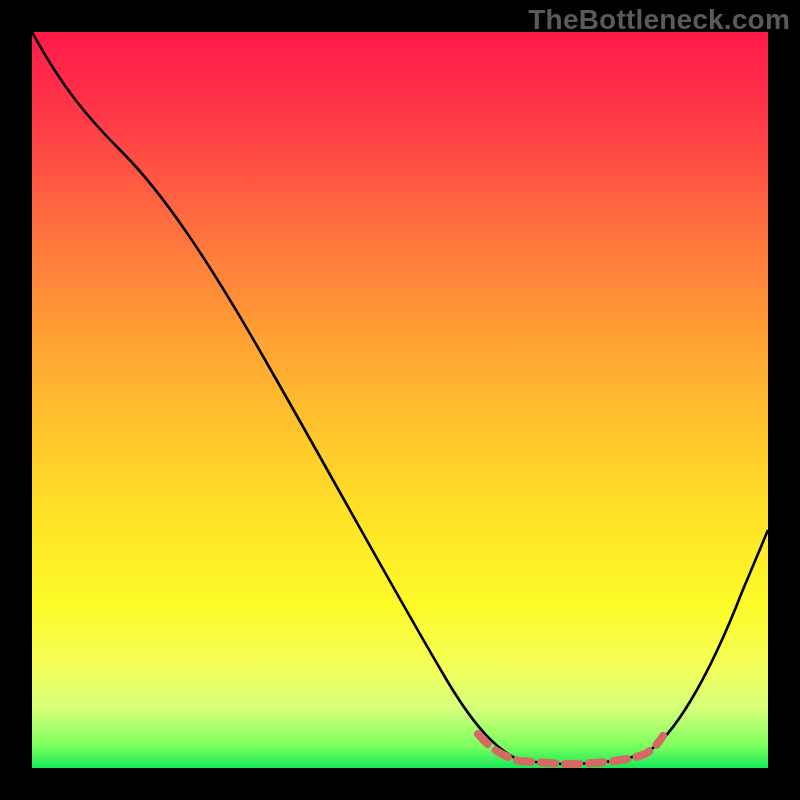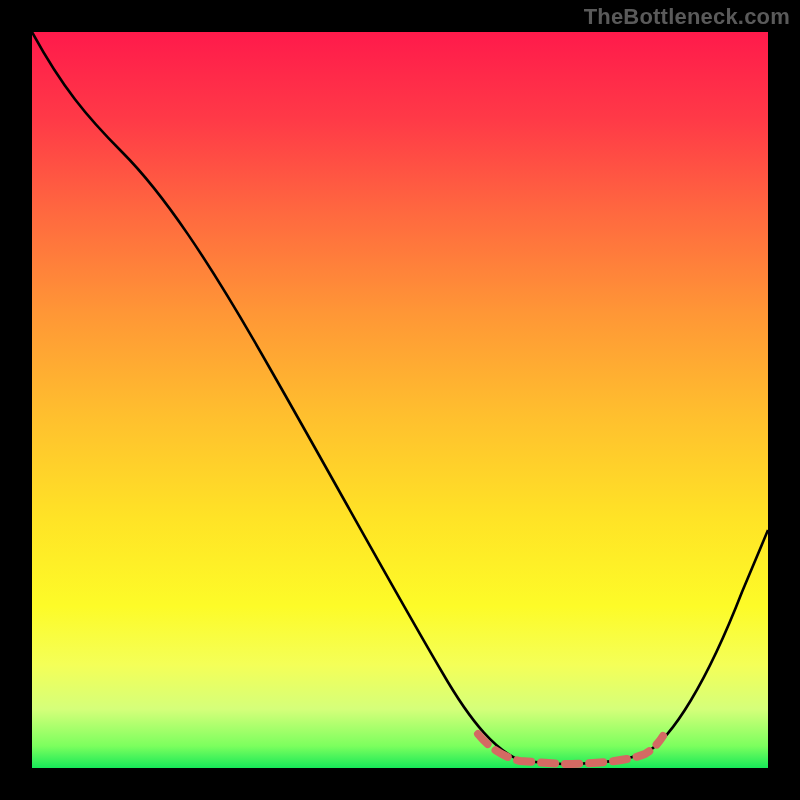--- a/index.html
+++ b/index.html
@@ -8,21 +8,21 @@
     position: relative;
     width: 800px;
     height: 800px;
     background: #000;
   }
   .watermark {
     position: absolute;
     top: 4px;
     right: 10px;
     font-family: Arial, Helvetica, sans-serif;
-    font-size: 22px;
+    font-size: 28px;
     font-weight: bold;
     color: #5a5a5a;
     letter-spacing: 0.2px;
     z-index: 10;
   }
   .plot-area {
     position: absolute;
     left: 32px;
     top: 32px;
     width: 736px;

